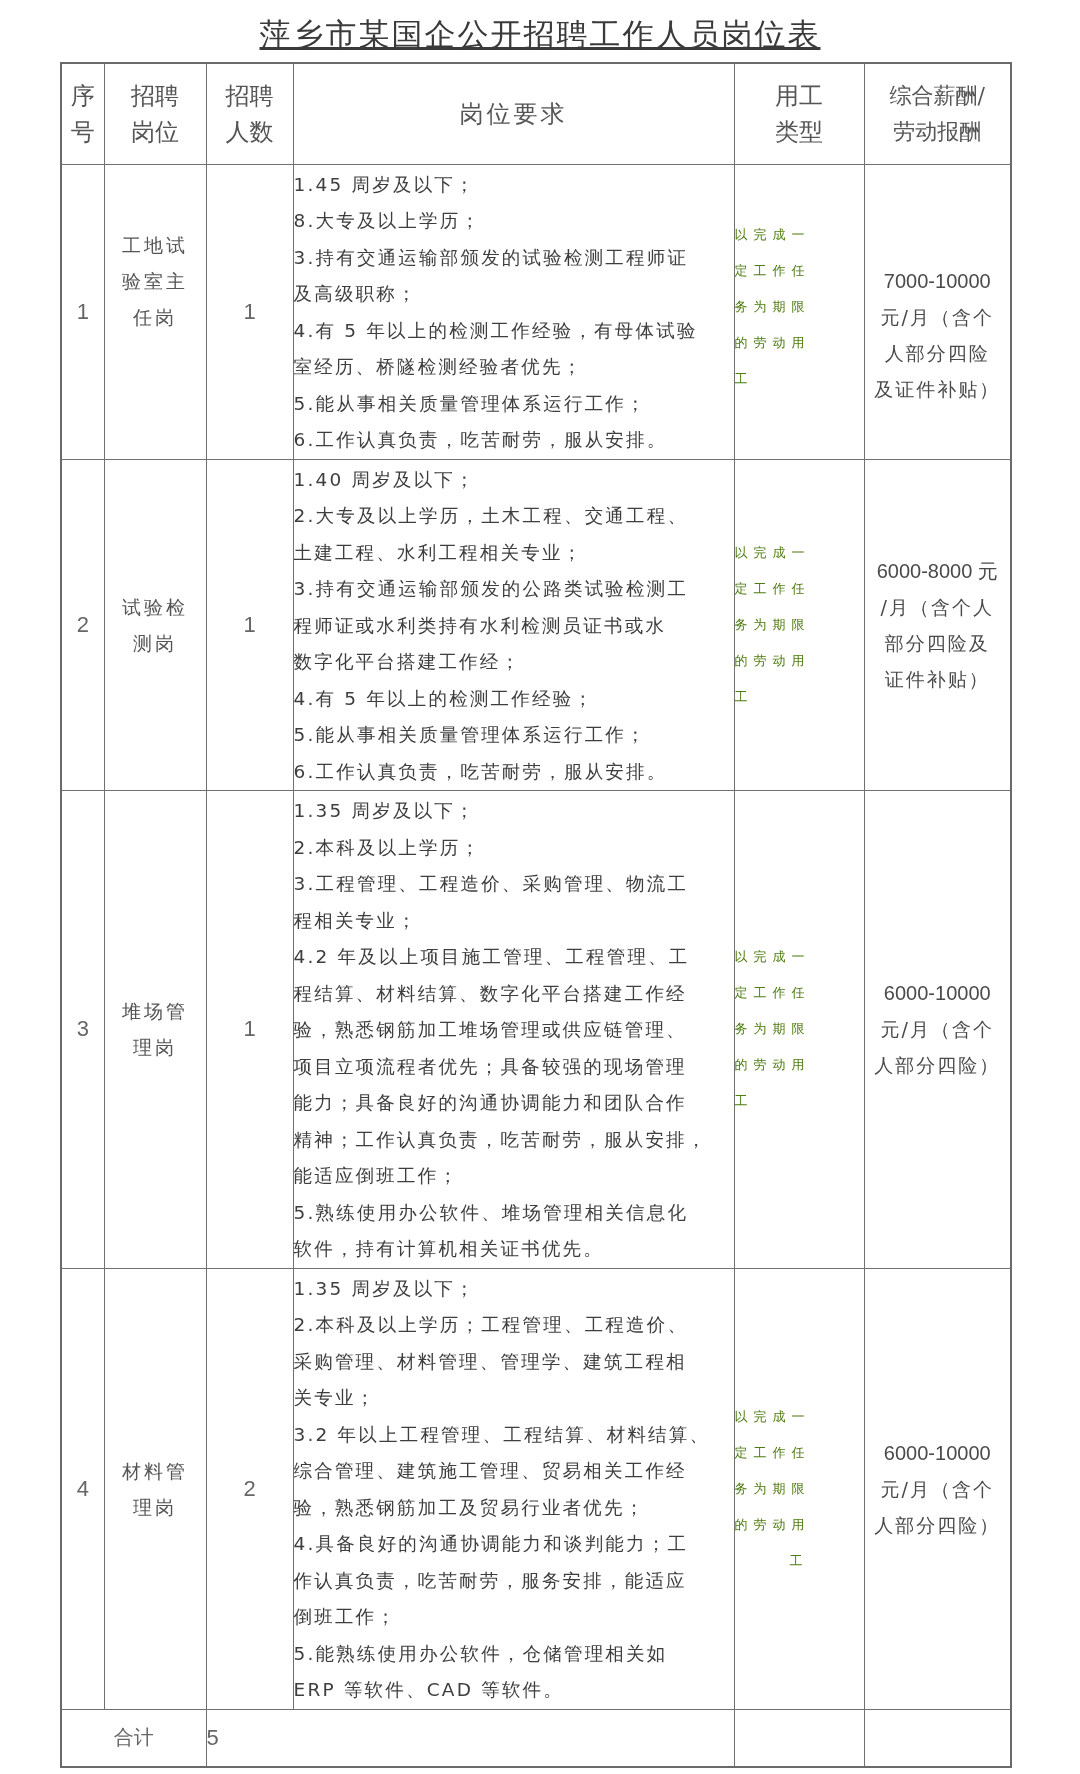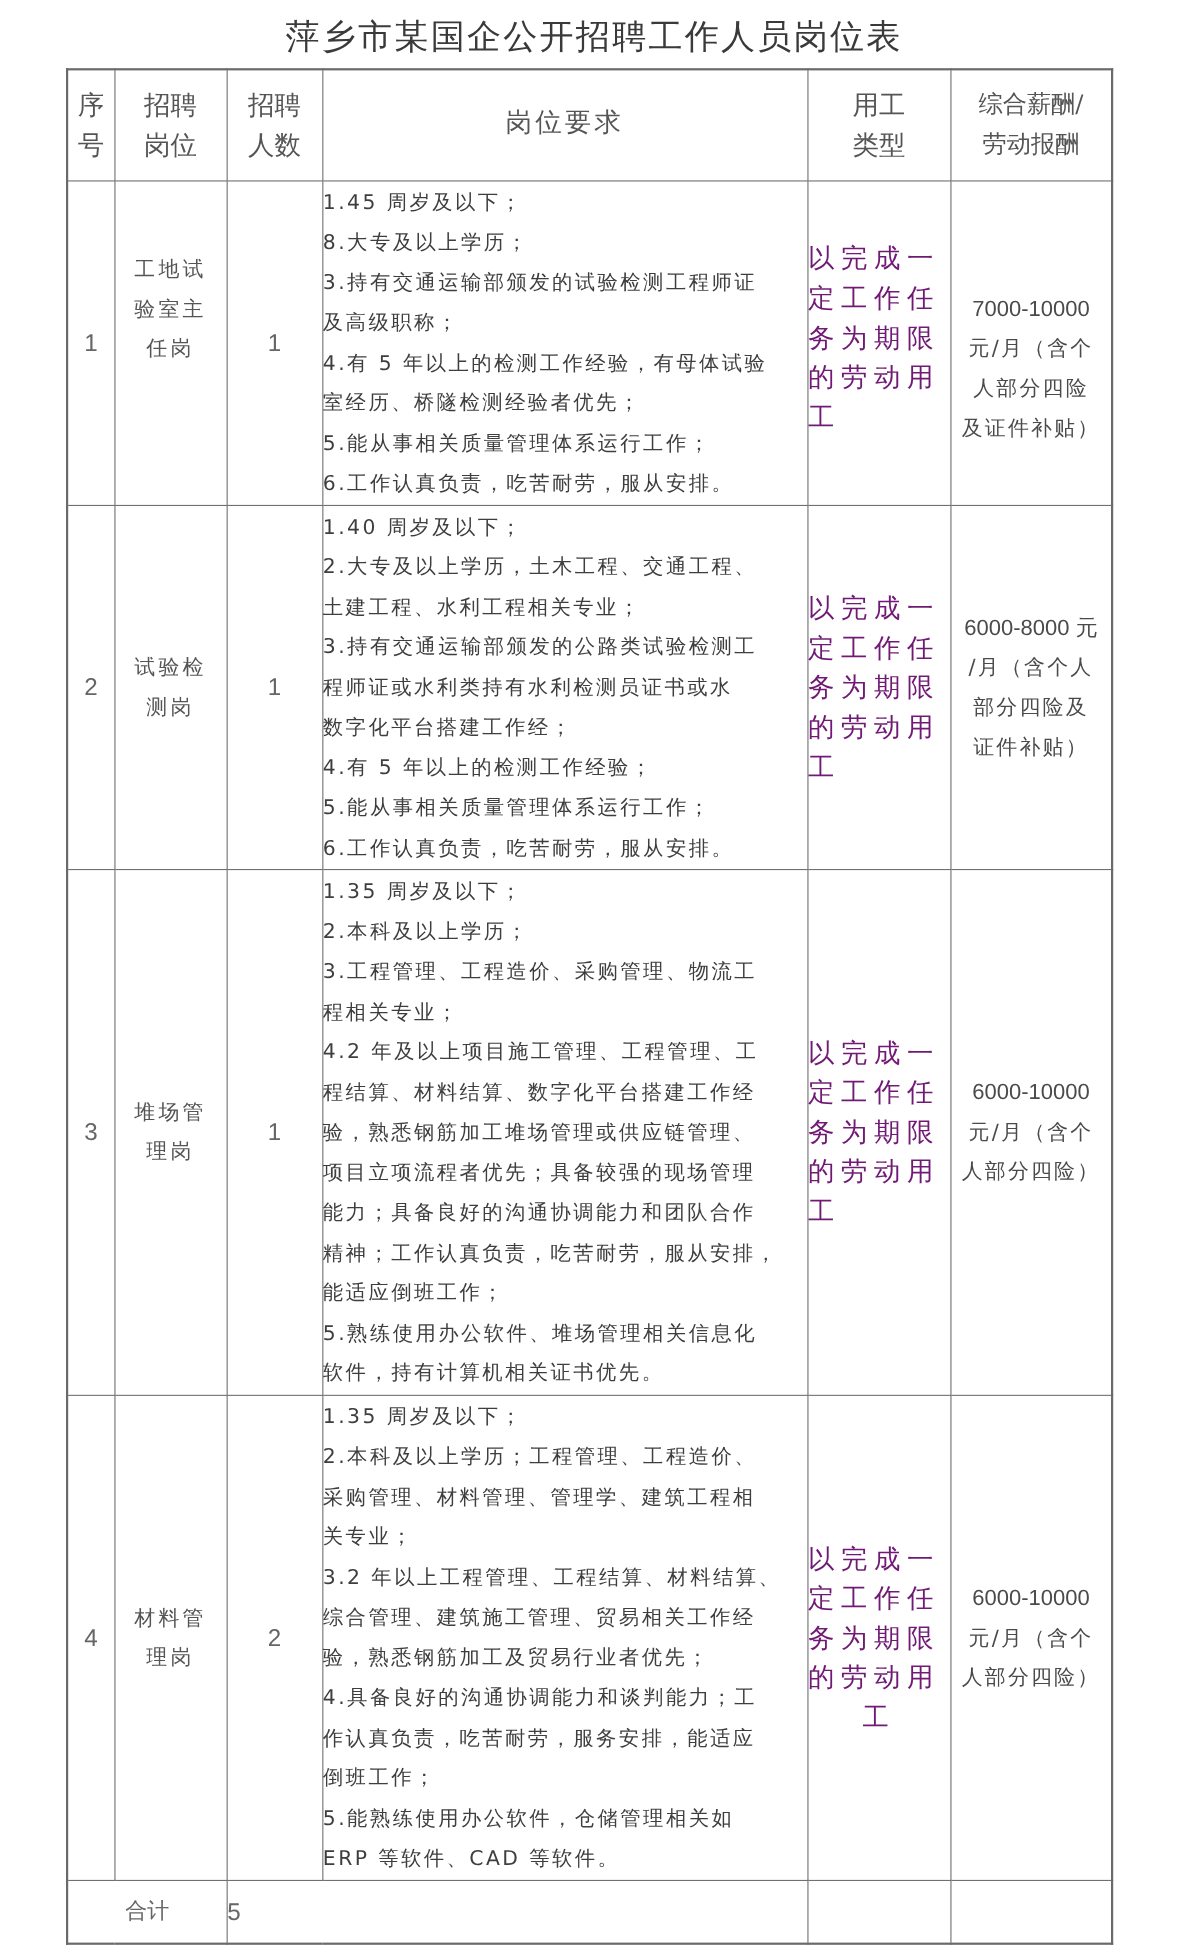--- a/index.html
+++ b/index.html
@@ -6,20 +6,21 @@
   body {
     width: 1080px; height: 1774px; position: relative; overflow: hidden;
     font-family: "DejaVu Sans", "Liberation Sans", sans-serif;
     color: #444444;
   }
   .title {
     position: absolute; left: 0; top: 14px; width: 1080px;
     text-align: center; font-size: 31px; letter-spacing: 2px;
     color: #3a3a3a; font-family: "DejaVu Serif", "Liberation Serif", serif;
     line-height: 40px;
+    text-decoration: underline;
   }
   table.jobs {
     position: absolute; left: 60px; top: 62px;
     width: 950px; border-collapse: collapse; table-layout: fixed;
     border: 2px solid #6a6a6a;
   }
   table.jobs td, table.jobs th {
     border: 1.5px solid #707070; padding: 0; vertical-align: middle;
     font-weight: normal;
   }
@@ -34,21 +35,21 @@
   .c-pay { width: 147px; }
   td.center { text-align: center; }
   .seq { font-size: 22px; color: #666; font-family: "Liberation Sans", sans-serif; }
   .num { font-size: 22px; color: #666; font-family: "Liberation Sans", sans-serif; }
   .pos { font-size: 19px; line-height: 36px; color: #555; padding: 0 10px; letter-spacing: 3px; margin-top: 19px; }
   .req { padding: 0 10px 0 14px; vertical-align: top; }
   .req .line {
     font-size: 18.5px; line-height: 36.5px; color: #3e3e3e;
     letter-spacing: 2.2px; white-space: nowrap;
   }
-  .type { font-size: 24px; line-height: 36px; color: #701a75; padding: 0 8px 0 10px; letter-spacing: 6px; margin-top: 42px; }
+  .type { font-size: 13px; line-height: 36px; color: #4d7c0f; padding: 0 8px 0 10px; letter-spacing: 6px; margin-top: 42px; }
   .pay { font-size: 19px; line-height: 36px; color: #4a4a4a; padding: 0 6px; text-align: center; letter-spacing: 2px; }
   .pay .amt { font-family: "Liberation Sans", sans-serif; font-size: 20px; letter-spacing: 0; }
   .row1 { height: 292px; }
   .row2 { height: 330px; }
   .row3 { height: 477px; }
   .row4 { height: 440px; }
   .row-total { height: 58px; }
   .total-label { font-size: 20px; color: #666; text-align: center; }
   .total-num { font-size: 22px; color: #666; padding-left: 22px; font-family: "Liberation Sans", sans-serif; }
   .req-inner { padding-top: 2px; }
@@ -74,21 +75,21 @@
         <div>号</div>
       </th>
       <th>
         <div>招聘</div>
         <div>岗位</div>
       </th>
       <th>
         <div>招聘</div>
         <div>人数</div>
       </th>
-      <th style="letter-spacing:3px;font-family:Liberation Mono, monospace;">岗位要求</th>
+      <th style="letter-spacing:3px;">岗位要求</th>
       <th>
         <div>用工</div>
         <div>类型</div>
       </th>
       <th style="font-size:22px;">
         <div>综合薪酬/</div>
         <div>劳动报酬</div>
       </th>
     </tr>
   </thead>

